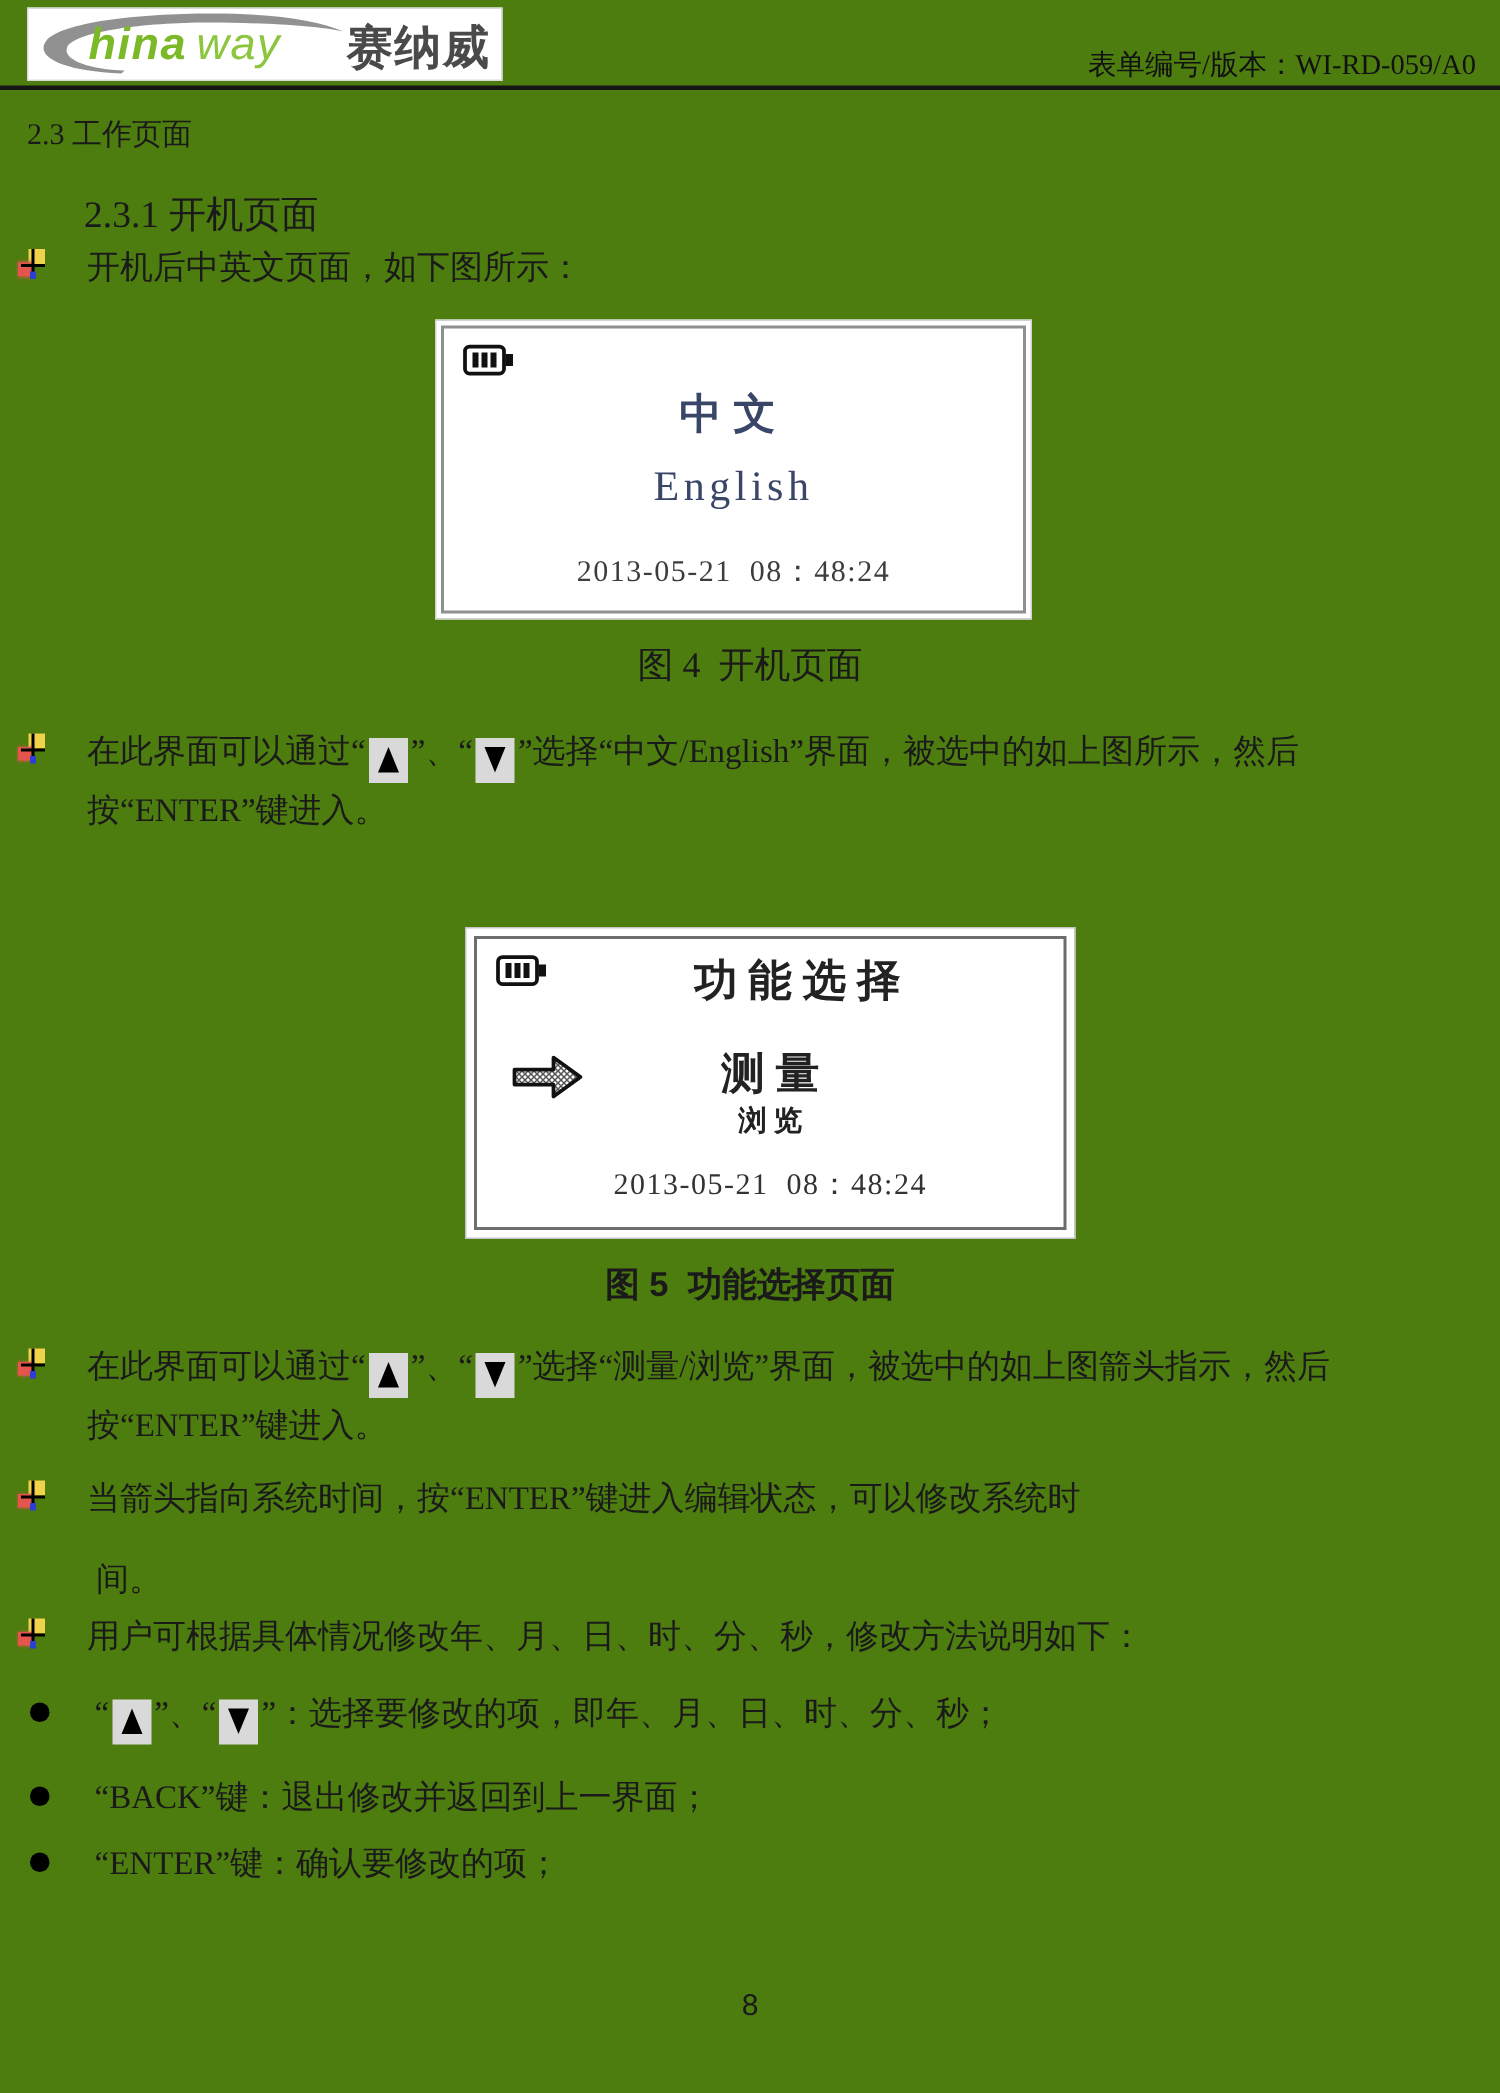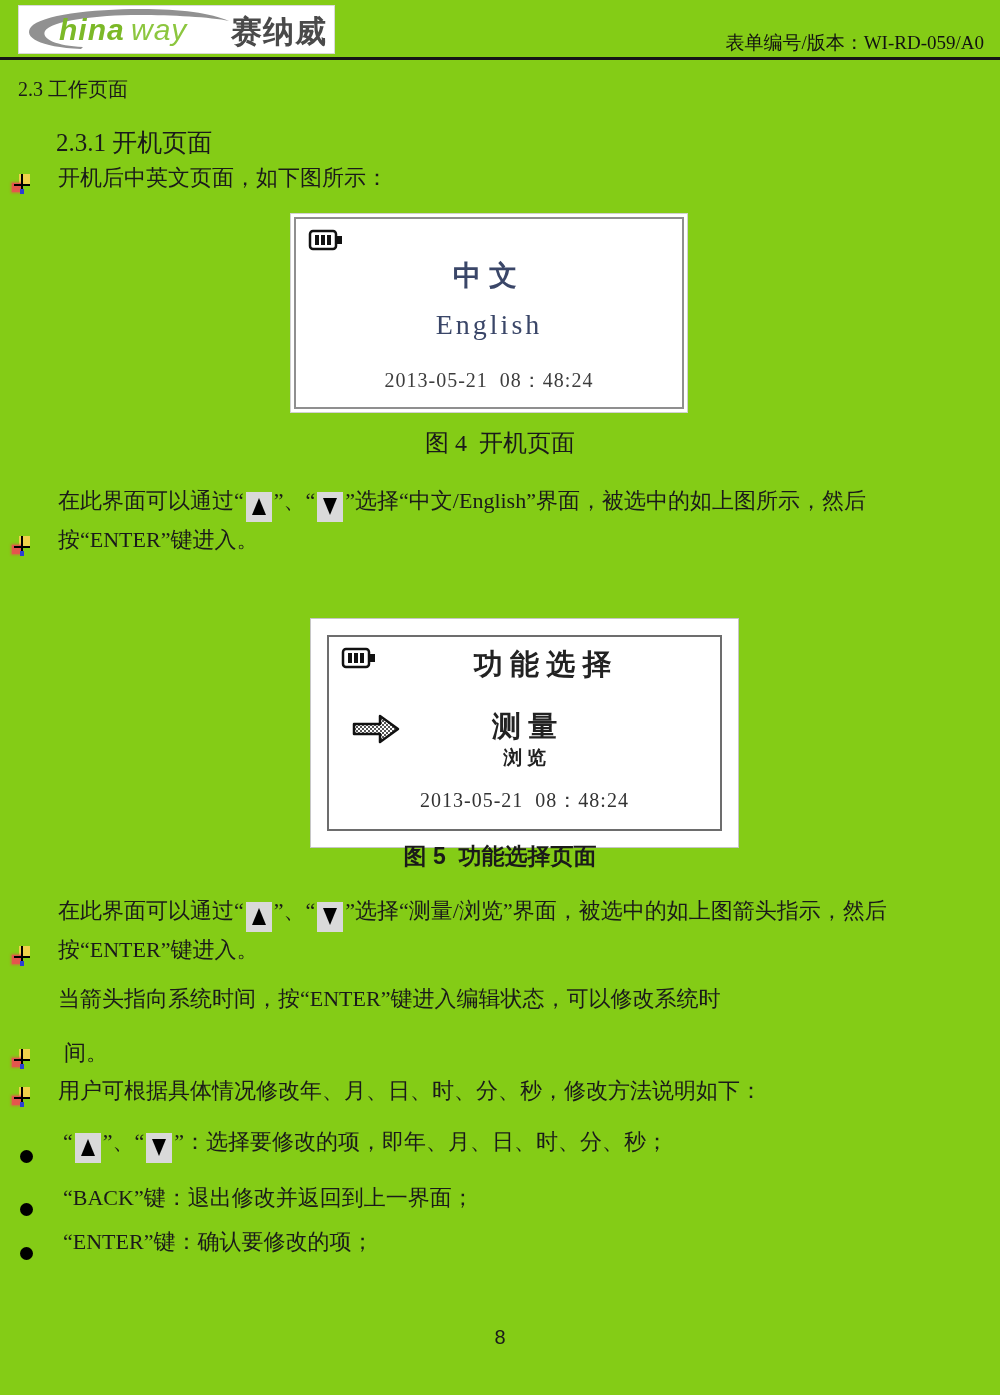--- a/index.html
+++ b/index.html
@@ -1,36 +1,36 @@
 <!DOCTYPE html>
 <html><head>
 <meta charset="utf-8">
 <style>
   html,body{margin:0;padding:0;background:#e8e8e8;}
   .page{
-    position:relative;width:1000px;height:1395px;background:#84cc16;
+    position:relative;width:1000px;height:1395px;background:#4d7c0f;
     margin:0 auto;overflow:hidden;
     font-family:"Liberation Serif","DejaVu Serif",serif;color:#1a1a1a;
   }
   .pre{white-space:pre;}
 
   
   .logo-box{position:absolute;left:18px;top:5px;width:315px;height:47px;border:1px solid #d9d9d9;background:#fff;}
   .logo-swoosh{position:absolute;left:2px;top:1px;}
   .logo-hina{position:absolute;left:40px;top:7px;font-family:"Liberation Sans",sans-serif;font-style:italic;font-weight:800;font-size:30px;color:#7cb928;letter-spacing:1px;}
   .logo-way{position:absolute;left:112px;top:7px;font-family:"Liberation Sans",sans-serif;font-style:italic;font-weight:400;font-size:30px;color:#8cc63f;letter-spacing:1px;}
   .logo-cn{position:absolute;left:212px;top:5px;font-size:31px;font-weight:900;color:#4a4a4a;letter-spacing:1px;font-family:"Liberation Sans",sans-serif;}
   .doc-code{position:absolute;right:16px;top:30px;font-size:19px;color:#111;}
   .header-rule{position:absolute;left:0;top:57px;width:1000px;height:3px;background:#161616;}
 
   
   .h23 {position:absolute;left:18px;top:76px; font-size:20px;}
   .h231{position:absolute;left:56px;top:126px;font-size:25px;}
   .h232{position:absolute;left:16px;top:563px;font-size:25px;}
-  .row{position:absolute;display:flex;align-items:flex-end;}
+  .row{position:absolute;display:flex;align-items:flex-start;}
   .row .txt{font-size:22px;line-height:36px;}
   .p1 {left:12px;top:160px;width:940px;}
   .p2 {left:12px;top:483px;width:948px;}
   .p3 {left:12px;top:893px;width:952px;}
   .p4 {left:12px;top:981px;width:940px;}
   .p5 {left:12px;top:1073px;width:940px;}
   .d1 {left:20px;top:1124px;width:940px;}
   .d2 {left:20px;top:1180px;width:940px;}
   .d3 {left:20px;top:1224px;width:940px;}
   .p4-line2{margin-top:18px;padding-left:6px;}
@@ -47,21 +47,21 @@
   .dot{width:13px;height:13px;border-radius:50%;background:#000;flex:0 0 13px;margin:11px 30px 0 0;}
 
   
   .key{display:inline-flex;width:26px;height:30px;background:#d9d9d9;align-items:center;justify-content:center;vertical-align:-7px;margin:0 2px;}
   .tri-up{width:0;height:0;border-left:7px solid transparent;border-right:7px solid transparent;border-bottom:17px solid #000;}
   .tri-down{width:0;height:0;border-left:7px solid transparent;border-right:7px solid transparent;border-top:17px solid #000;}
 
   
   .screen-outer1{position:absolute;left:290px;top:213px;width:390px;height:192px;border:1px solid #d2d2d2;padding:3px;background:#fff;}
   .screen-inner1{position:relative;width:100%;height:100%;border:2px solid #8f8f8f;box-sizing:border-box;}
-  .screen-outer2{position:absolute;left:310px;top:618px;width:395px;height:196px;border:1px solid #c6c6c6;padding:16px;background:#fff;}
+  .screen-outer2{position:absolute;left:310px;top:618px;width:395px;height:196px;border:1px solid #c6c6c6;padding:5px;background:#fff;}
   .screen-inner2{position:relative;width:100%;height:100%;border:2px solid #6d6d6d;box-sizing:border-box;}
   .battery{position:absolute;left:12px;top:9px;}
   .scr-center{position:absolute;left:0;width:100%;text-align:center;}
   .lang-zh{top:38px;font-size:28px;color:#3a4668;letter-spacing:8px;font-weight:600;}
   .lang-en{top:90px;font-size:28px;color:#3a4668;letter-spacing:3px;}
   .scr-date1{top:148px;font-size:20px;color:#3d3d3d;letter-spacing:1px;}
   .menu-title{top:8px;padding-left:36px;box-sizing:border-box;font-size:29px;font-weight:800;color:#222;}
   .menu-item1{top:70px;font-size:29px;font-weight:800;color:#222;}
   .menu-item2{top:108px;font-size:19px;font-weight:800;color:#222;}
   .scr-date2{top:150px;font-size:20px;color:#333;letter-spacing:1px;}

